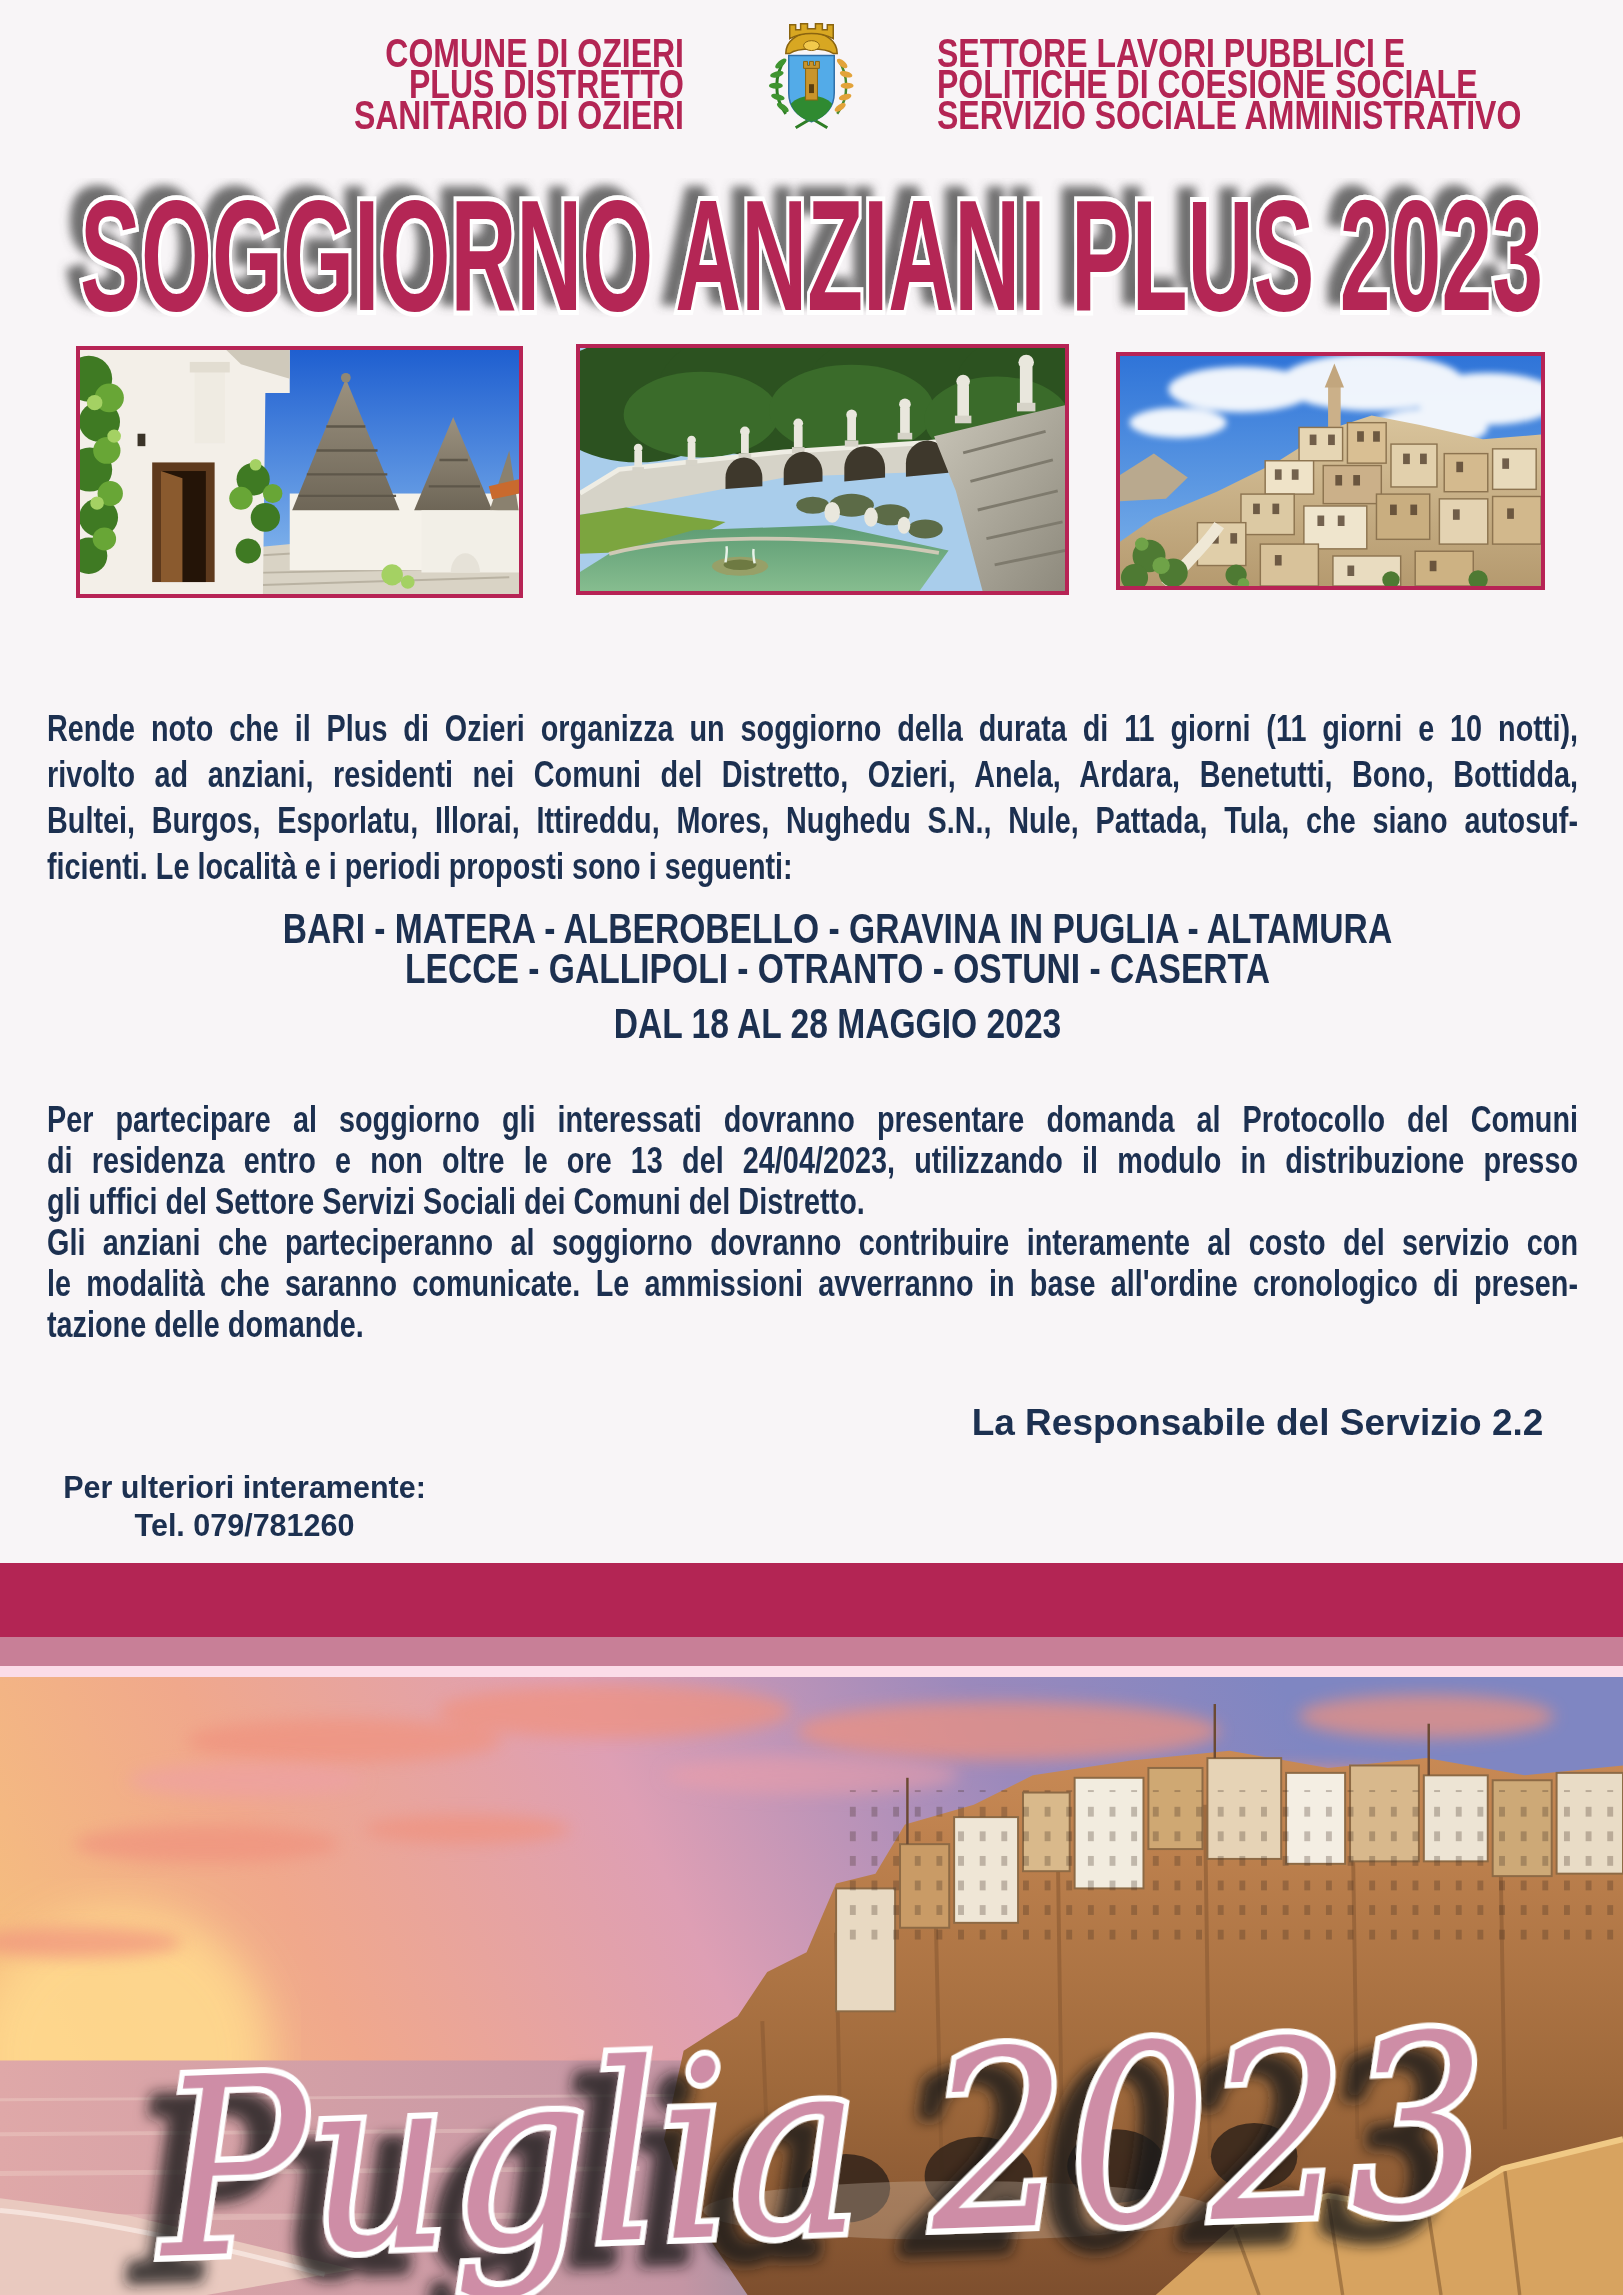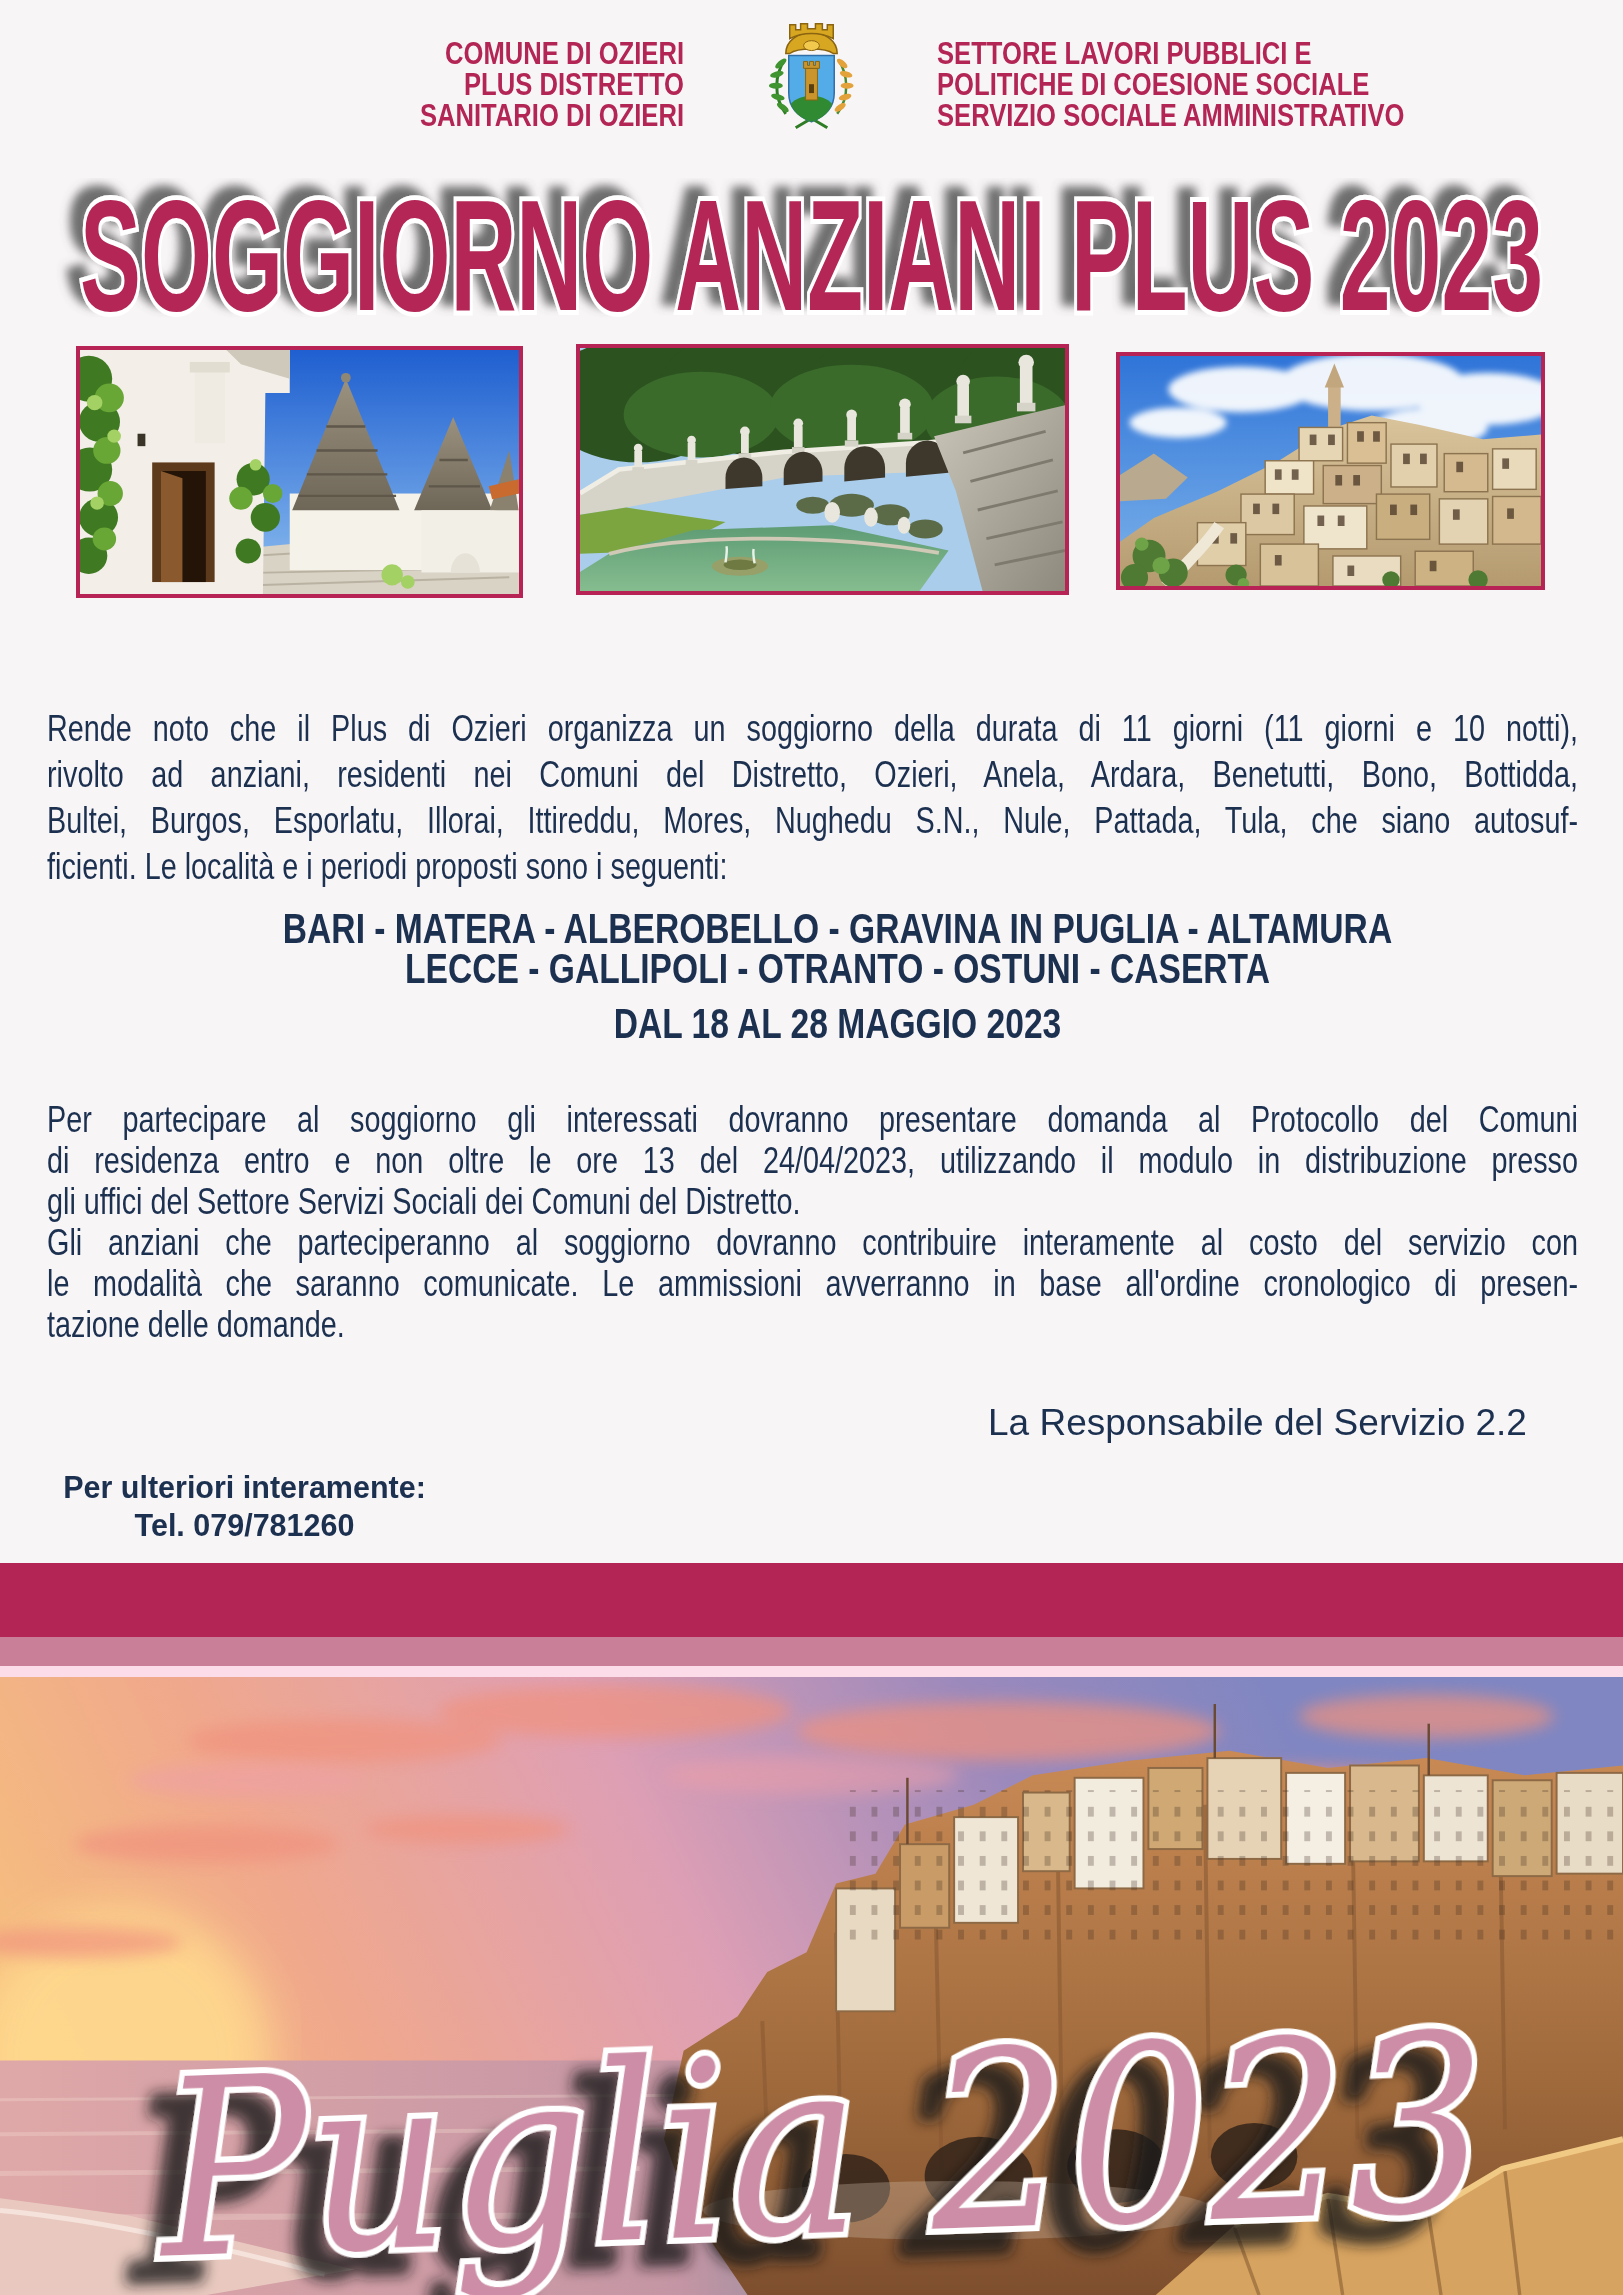--- a/index.html
+++ b/index.html
@@ -9,39 +9,39 @@
   html,body{margin:0;padding:0;background:#e8e8e8;}
   .page{position:relative;width:1623px;height:2295px;background:var(--page-bg);
         overflow:hidden;font-family:"Liberation Sans",sans-serif;}
   
   .cx{width:125%;transform:scaleX(.8);transform-origin:left top;}
   .abs{position:absolute;}
   .tline{display:block;}
   .just{text-align:justify;text-align-last:justify;}
 
   
-  .hdr-block{color:var(--accent);font-weight:bold;font-size:32px;line-height:31px;letter-spacing:0;}
+  .hdr-block{color:var(--accent);font-weight:bold;font-size:40px;line-height:31px;letter-spacing:0;}
   .hdr-left{left:0;top:38px;width:684px;}
   .hdr-left .cx{text-align:right;}
   .hdr-right{left:937px;top:38px;width:659px;}
   .hdr-right .cx{text-align:left;}
   .crest{left:766px;top:9.8px;width:91px;height:122px;}
 
   
   .title-svg{left:0;top:178px;width:1623px;height:162px;}
 
   
   .photo{box-sizing:border-box;border:4.9px solid var(--photo-border);background:#ddd;}
   .photo svg{display:block;width:100%;height:100%;}
   .photo1{left:76px;top:346px;width:447px;height:252px;}
   .photo2{left:576px;top:344px;width:493px;height:251px;}
   .photo3{left:1116px;top:352px;width:429px;height:238px;}
 
   
-  .navy{color:var(--navy);}
+  .navy{color:var(--navy);font-weight:bold;}
   .intro-heading{left:0;top:645px;width:1623px;font-size:41px;font-weight:bold;}
   .intro-heading .cx{text-align:center;}
   .par{left:47px;width:1531px;font-size:36px;}
   .par1{top:706px;}
   .par1 .tline{line-height:46px;}
   .par2{top:1099px;}
   .par2 .tline{line-height:41px;}
   .loc{left:0;top:909px;width:1623px;font-size:42px;font-weight:bold;margin-left:26px;}
   .loc .cx{text-align:center;}
   .loc .tline{line-height:40px;}

